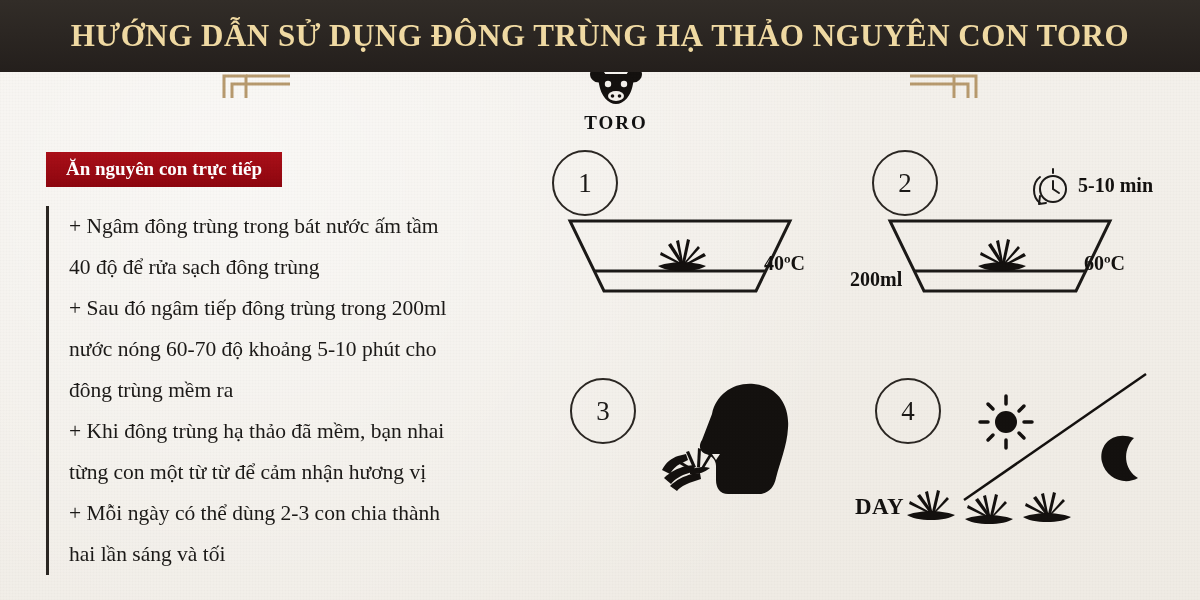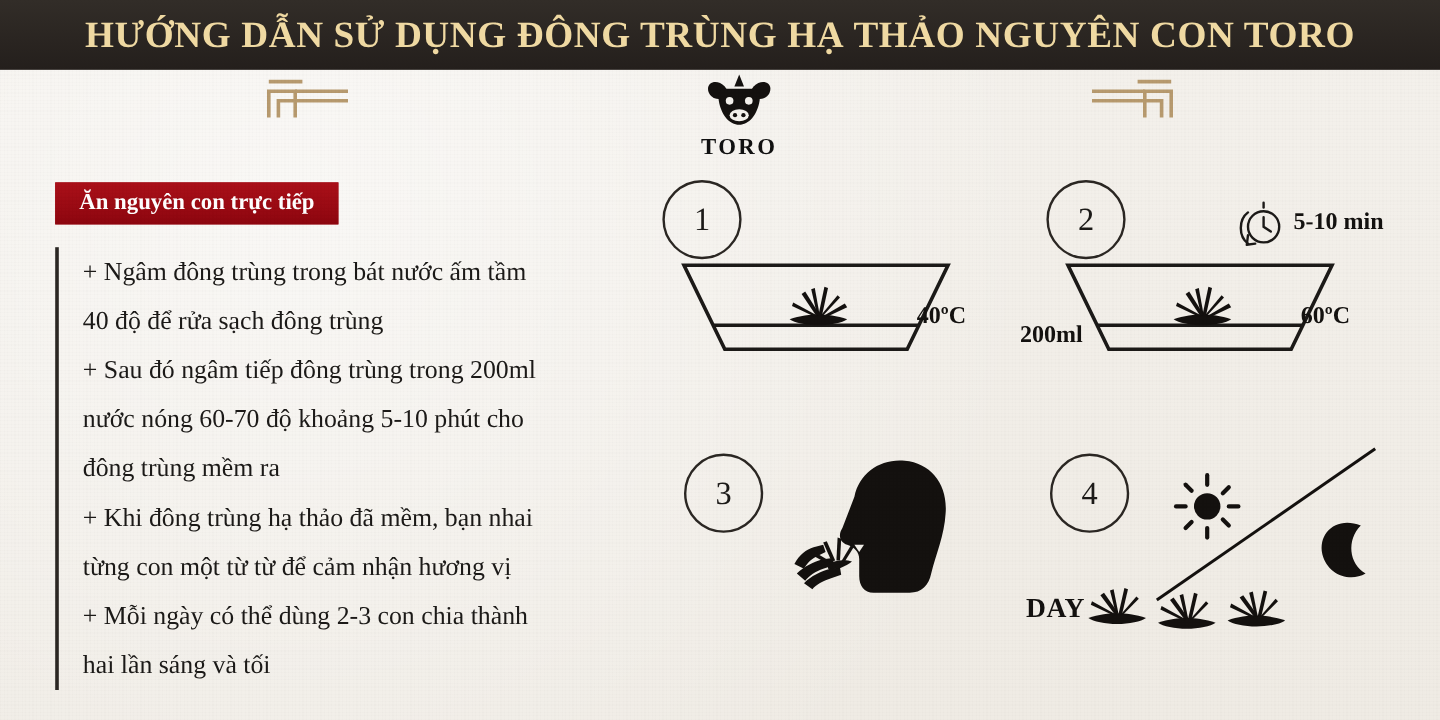--- a/index.html
+++ b/index.html
@@ -31,21 +31,21 @@
       repeating-linear-gradient(0deg, rgba(0,0,0,0.012) 0 1px, rgba(0,0,0,0) 1px 3px),
       repeating-linear-gradient(90deg, rgba(0,0,0,0.012) 0 1px, rgba(0,0,0,0) 1px 3px);
     opacity: 0.9;
   }
 
   
   .header {
     position: absolute;
     left: 0; top: 0;
     width: 1200px;
-    height: 58px;
+    height: 72px;
     background: #2b2723;
     background-image: linear-gradient(180deg, #322d28 0%, #241f1c 100%);
     display: flex;
     align-items: center;
     justify-content: center;
     z-index: 5;
   }
   .header .title {
     color: #efd9a2;
     font-size: 31px;

